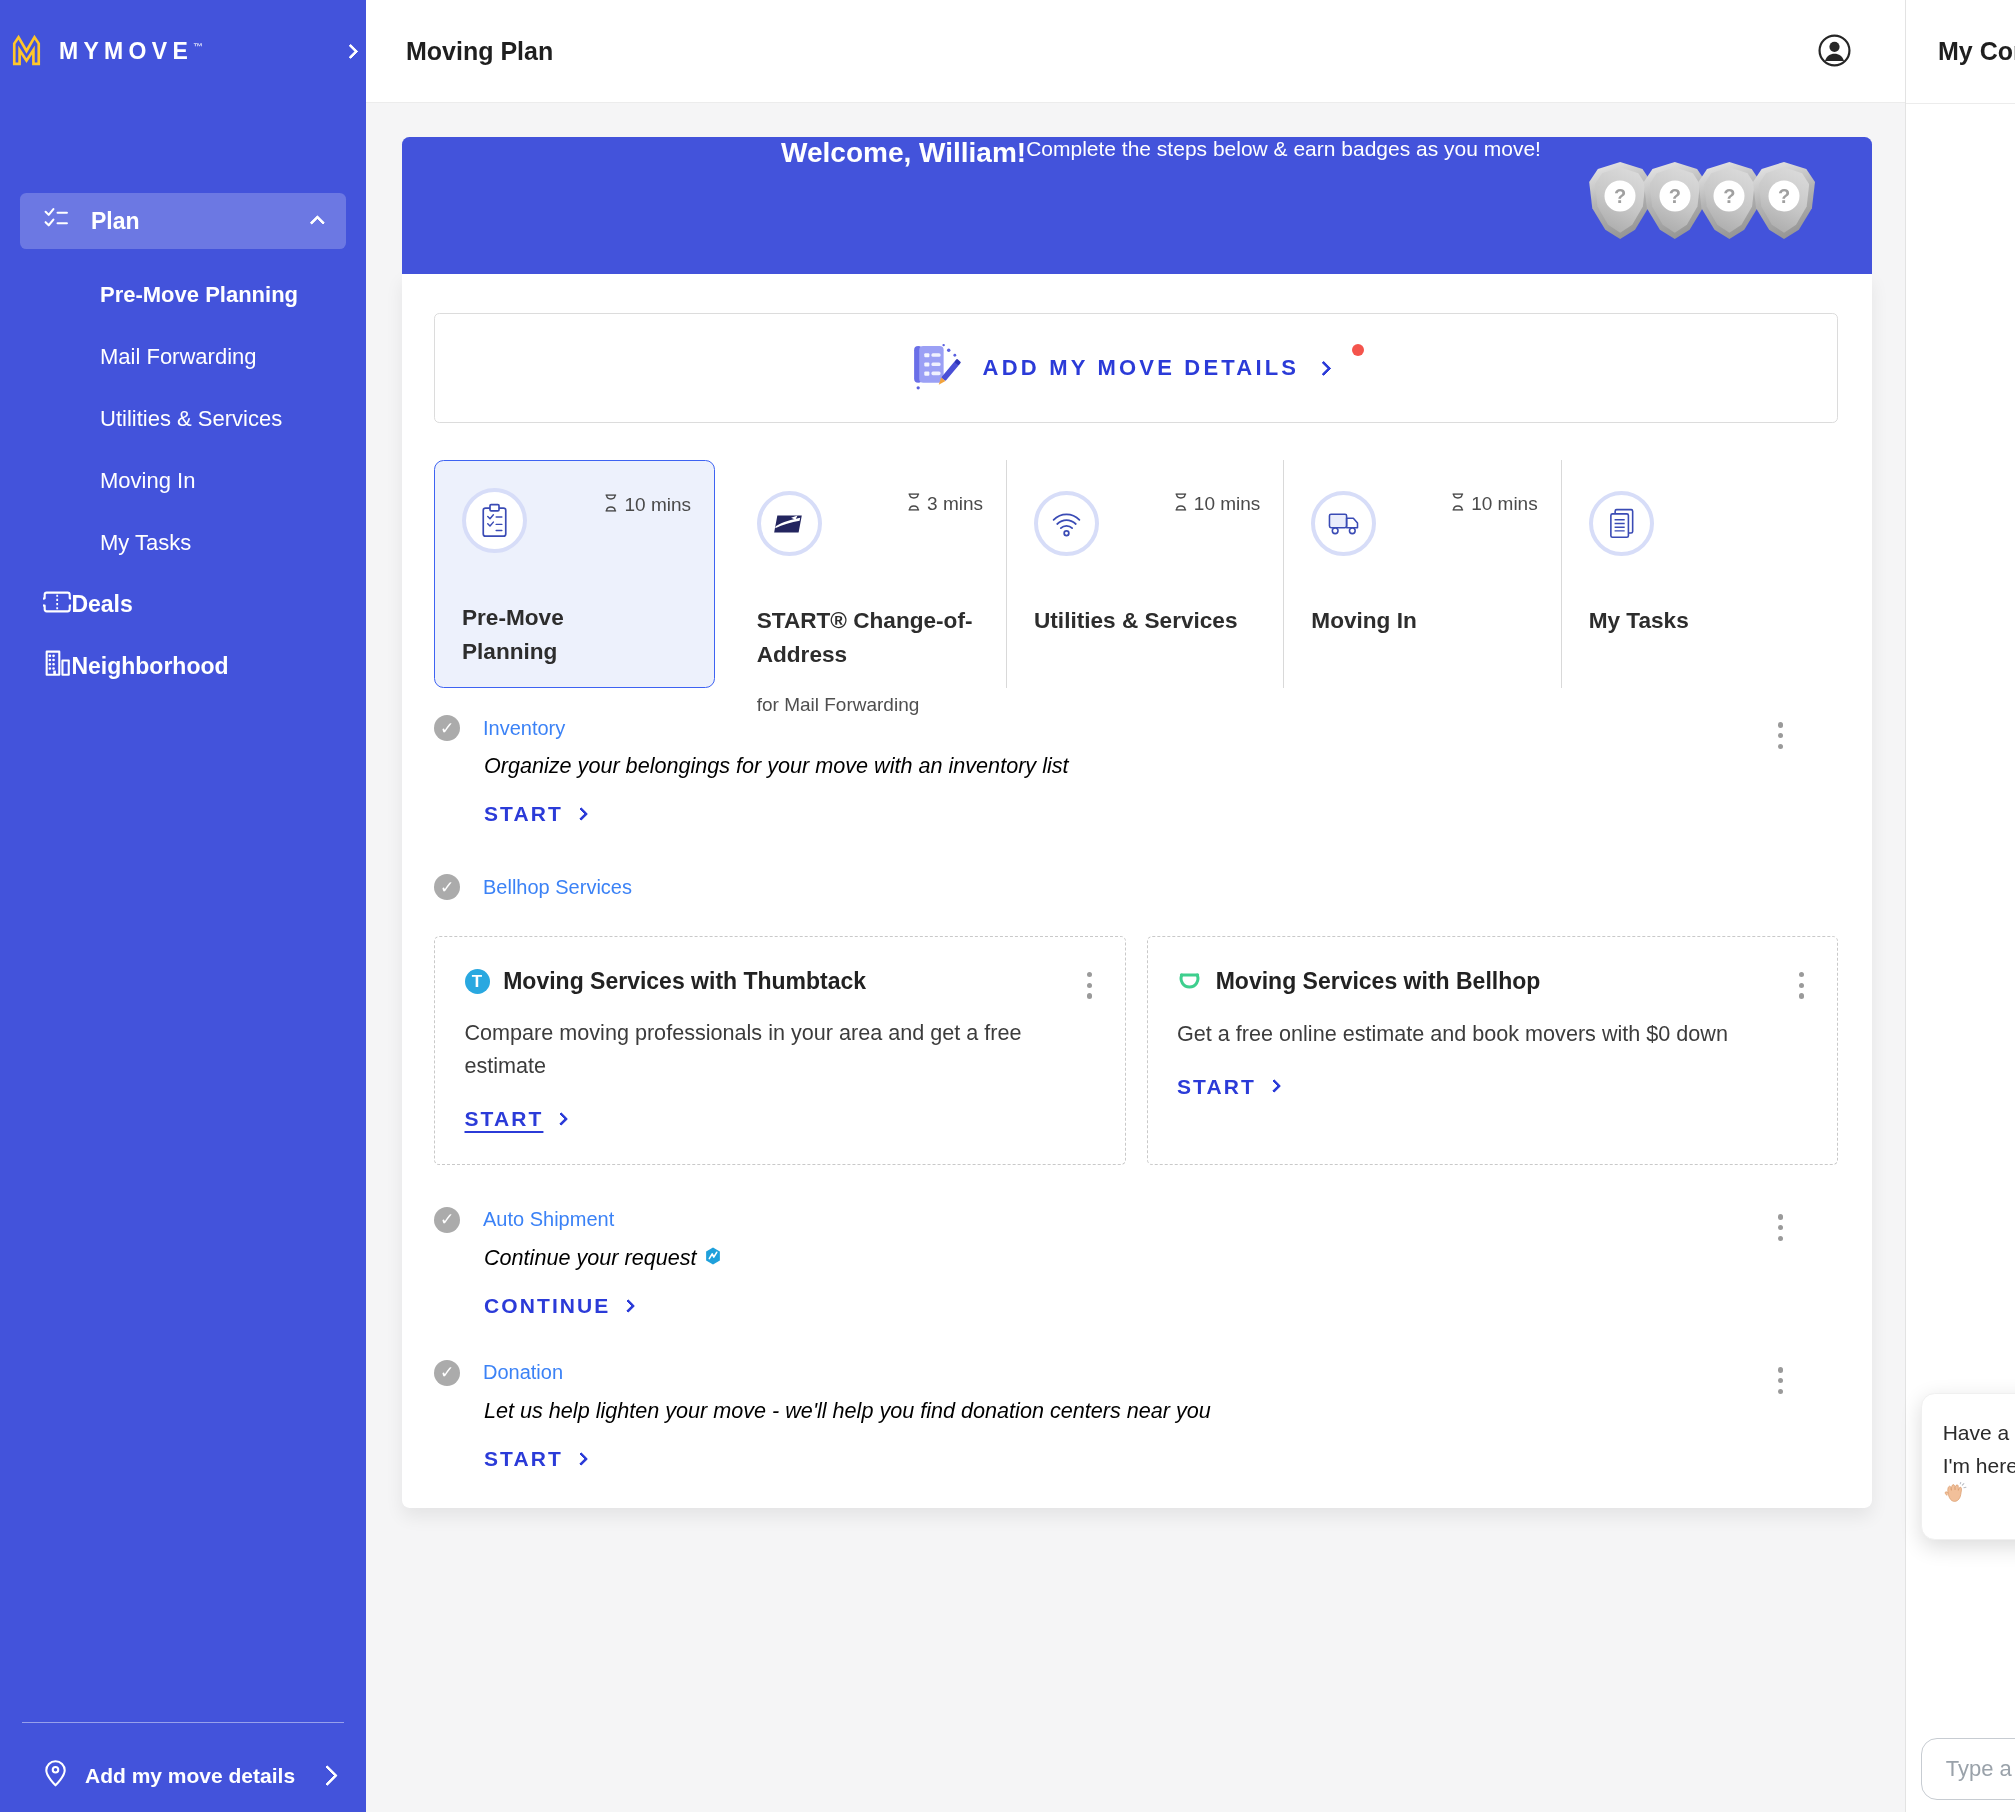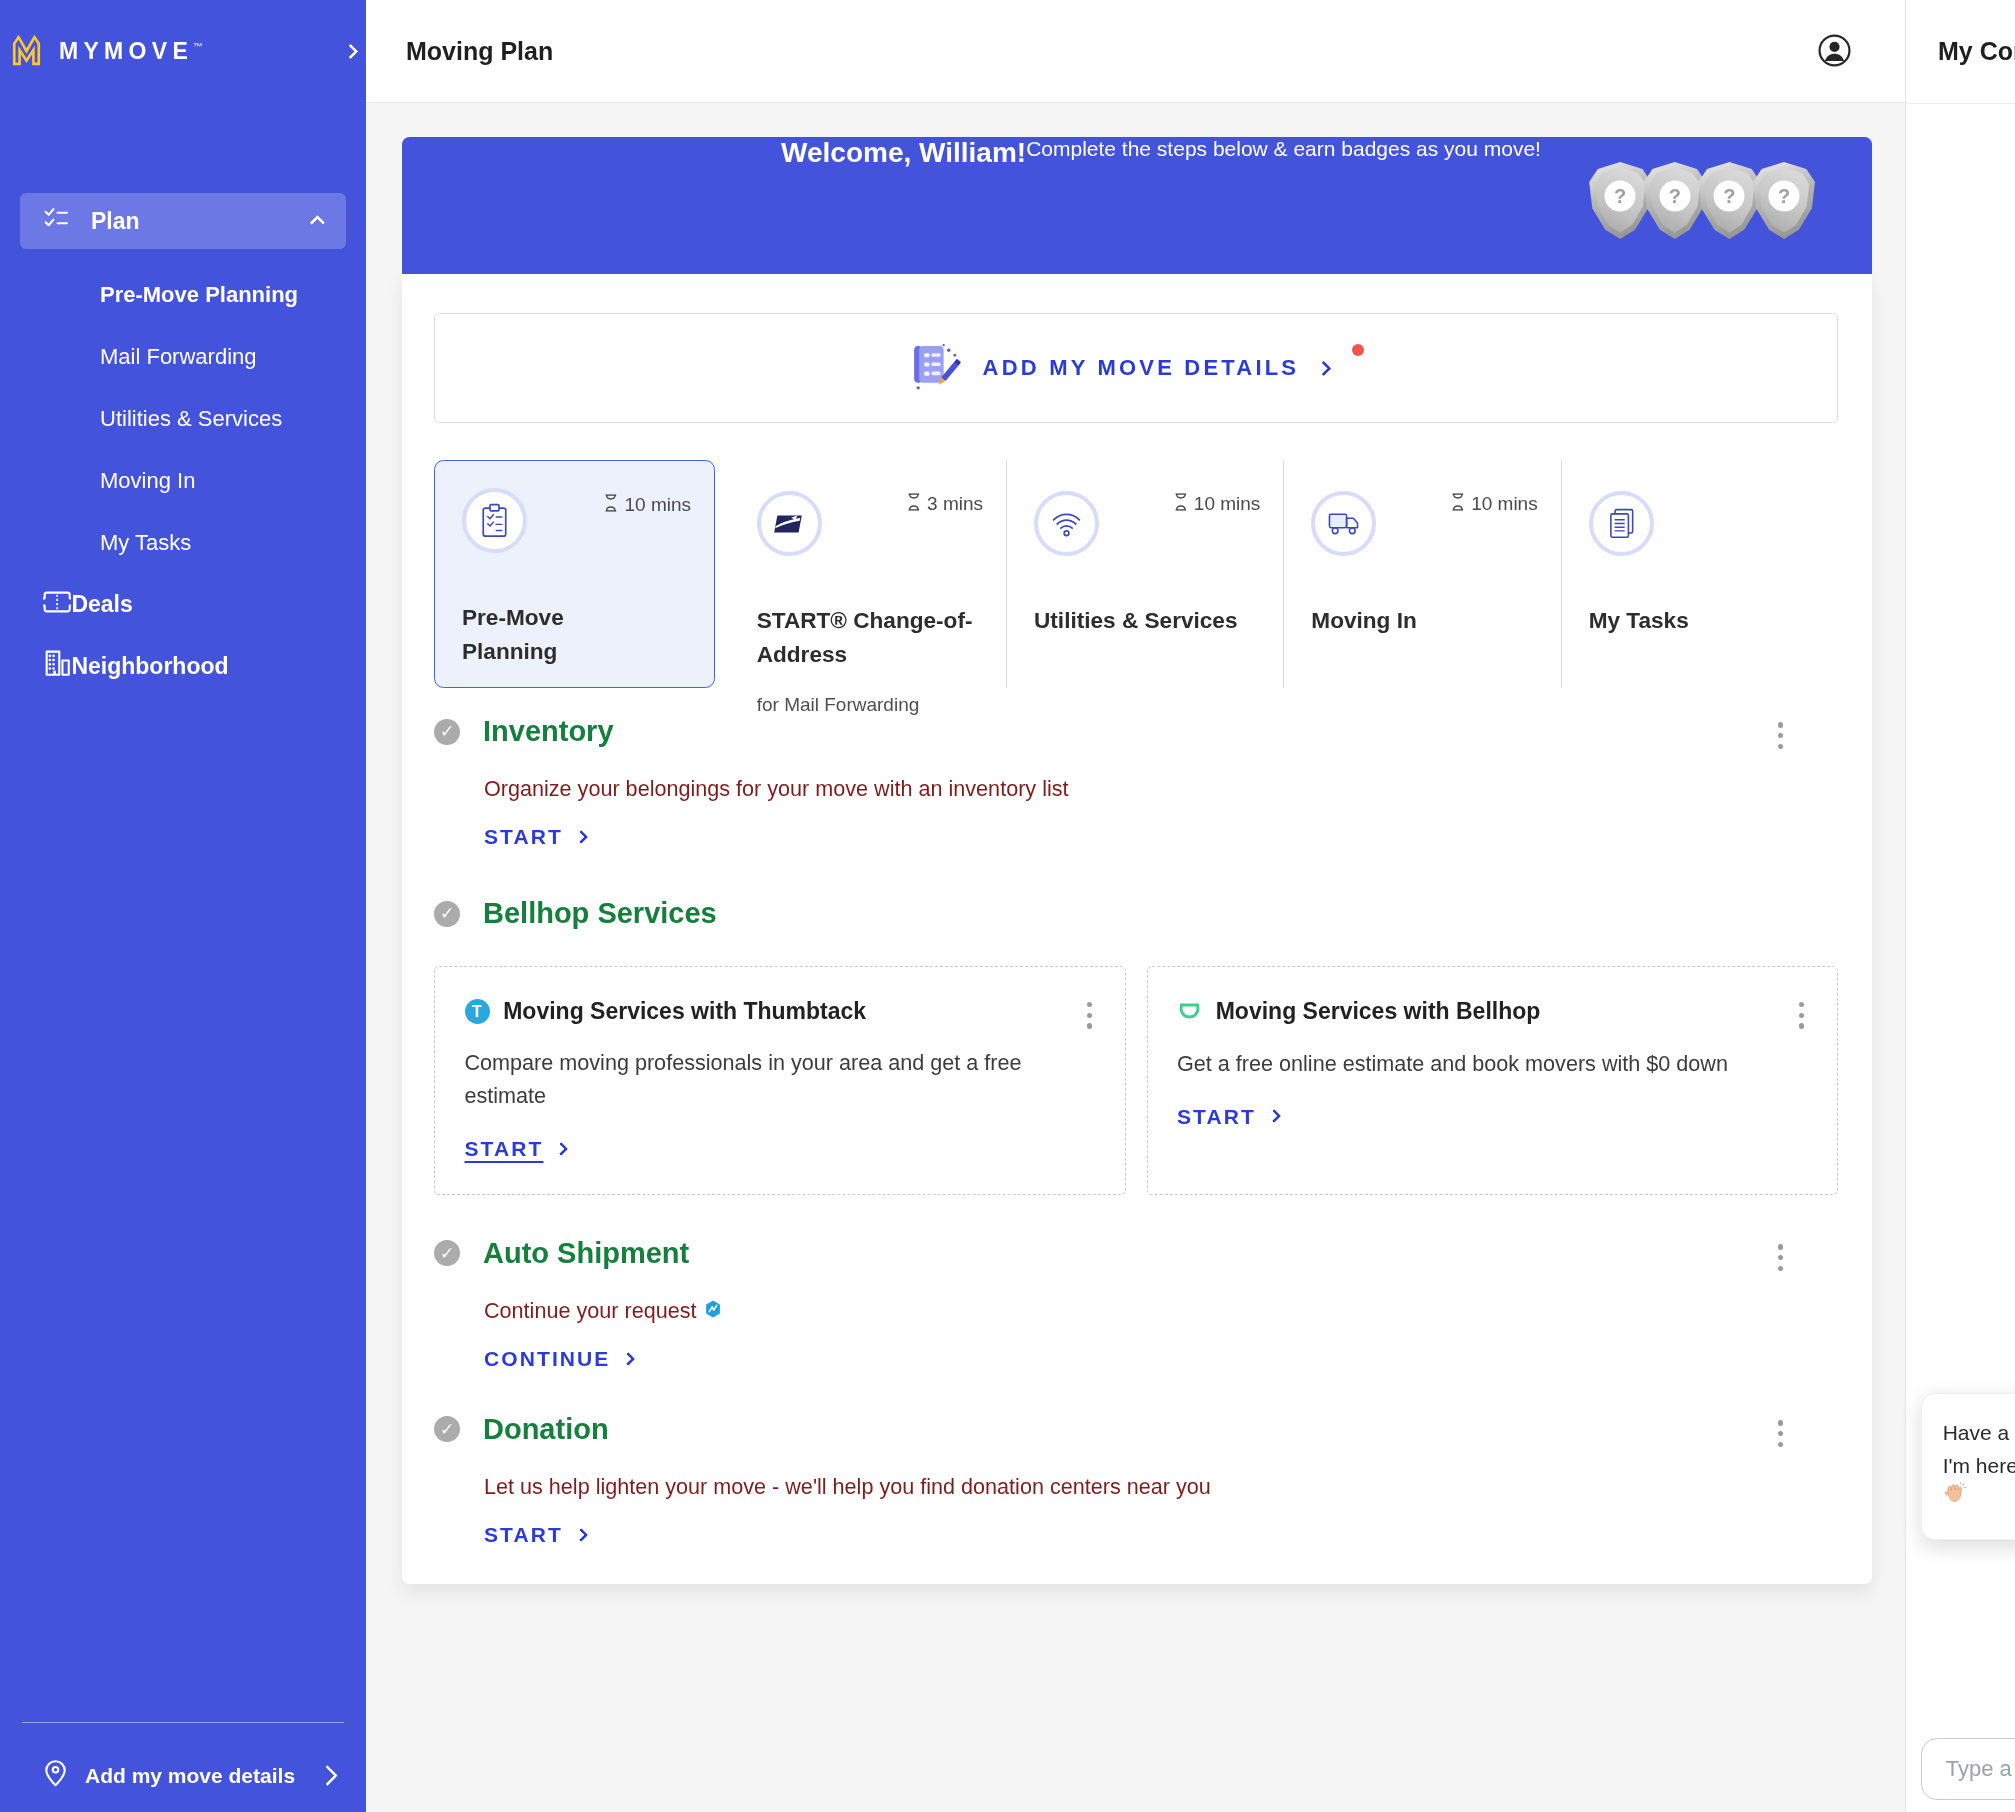--- a/index.html
+++ b/index.html
@@ -63,22 +63,22 @@
   .step-col.selected{flex:0 0 281px;border:1.6px solid #3E63F2;border-radius:9.5px;background:#EDF1FC;margin-right:14.7px;padding-top:27px;}
   .icon-ring{width:65px;height:65px;border:4.2px solid #D7DDF8;border-radius:50%;background:#fff;display:flex;align-items:center;justify-content:center;box-sizing:border-box;}
   .time-chip{position:absolute;top:33px;right:23px;display:flex;align-items:flex-start;gap:6.3px;font-size:19px;color:#4a4a4a;}
   .step-title{margin-top:48px;font-size:22.6px;font-weight:800;color:#2d2d2d;line-height:1.5;max-width:221px;}
   .step-col.selected .step-title{max-width:169px;}
   .step-sub{margin-top:22px;font-size:19px;color:#4f4f4f;}
   
   .block{position:relative;margin-top:27px;}
   .block-head{display:flex;align-items:center;gap:23px;}
   .check{width:26px;height:26px;border-radius:50%;background:#ABABAB;color:#fff;font-size:17px;display:flex;align-items:center;justify-content:center;flex:none;}
-  .block-title{font-size:29px;font-weight:700;color:#15803d;}
-  .block-desc{margin:28px 0 0 50px;font-size:21.6px;color:#7f1d1d;display:flex;align-items:center;gap:8.4px;}
+  .block-title{font-size:20px;font-weight:400;color:#3b82f6;}
+  .block-desc{margin:12px 0 0 50px;font-size:21.6px;color:#000000;display:flex;align-items:center;gap:8.4px;font-style:italic;}
   .cta{margin:23px 0 0 50px;display:inline-flex;align-items:center;gap:12.6px;color:#2B3BD8;font-weight:800;font-size:21px;letter-spacing:2.1px;cursor:pointer;}
   .cta .chev{width:7.4px;height:7.4px;border-width:3.2px;margin-top:1.1px;}
   .kebab{position:absolute;right:52px;top:4.2px;display:flex;flex-direction:column;gap:5.3px;cursor:pointer;padding:3.2px;}
   .kebab i{width:5.3px;height:5.3px;border-radius:50%;background:#9a9a9a;}
   .ms-cards{display:flex;gap:21px;margin:36px 0 0 0;}
   .ms-card{position:relative;flex:1;border:1.6px dashed #c9c9c9;border-radius:5.3px;padding:31px 32px 33px 29.5px;box-sizing:border-box;}
   .ms-head{display:flex;align-items:flex-start;gap:13.7px;}
   .ms-logo-t{width:25px;height:25px;border-radius:50%;background:#29A8E0;color:#fff;font-weight:800;font-size:17px;display:flex;align-items:center;justify-content:center;flex:none;margin-top:1.1px;}
   .ms-title{font-size:23px;font-weight:800;color:#222;}
   .ms-desc{margin:21px 0 0 0;font-size:21.6px;color:#3c3c3c;line-height:1.55;max-width:558px;}

